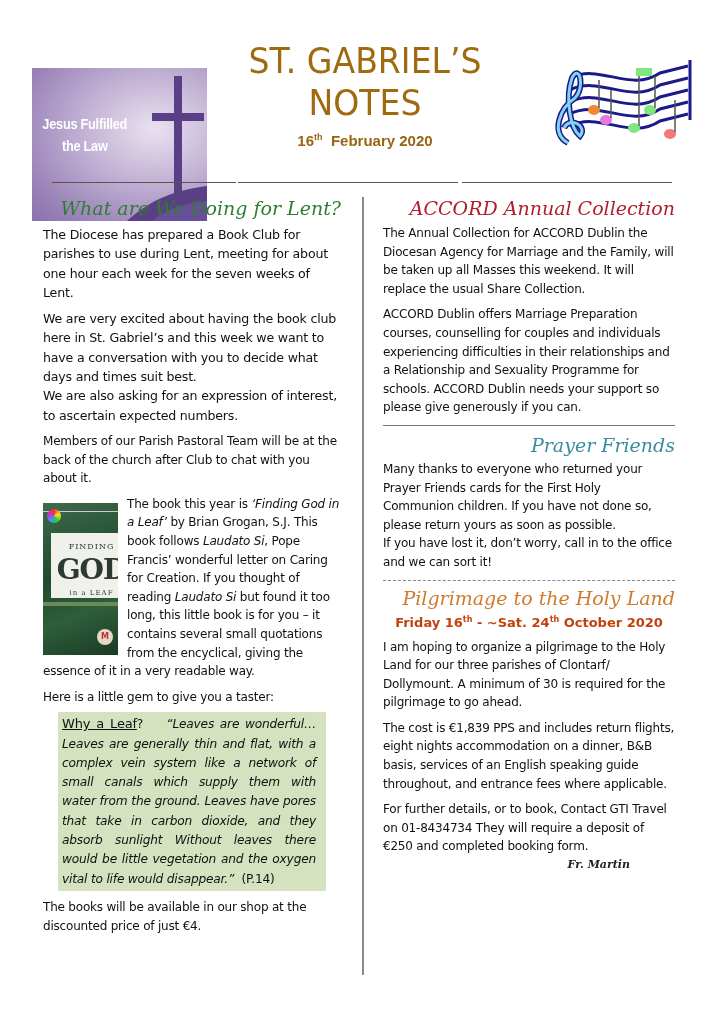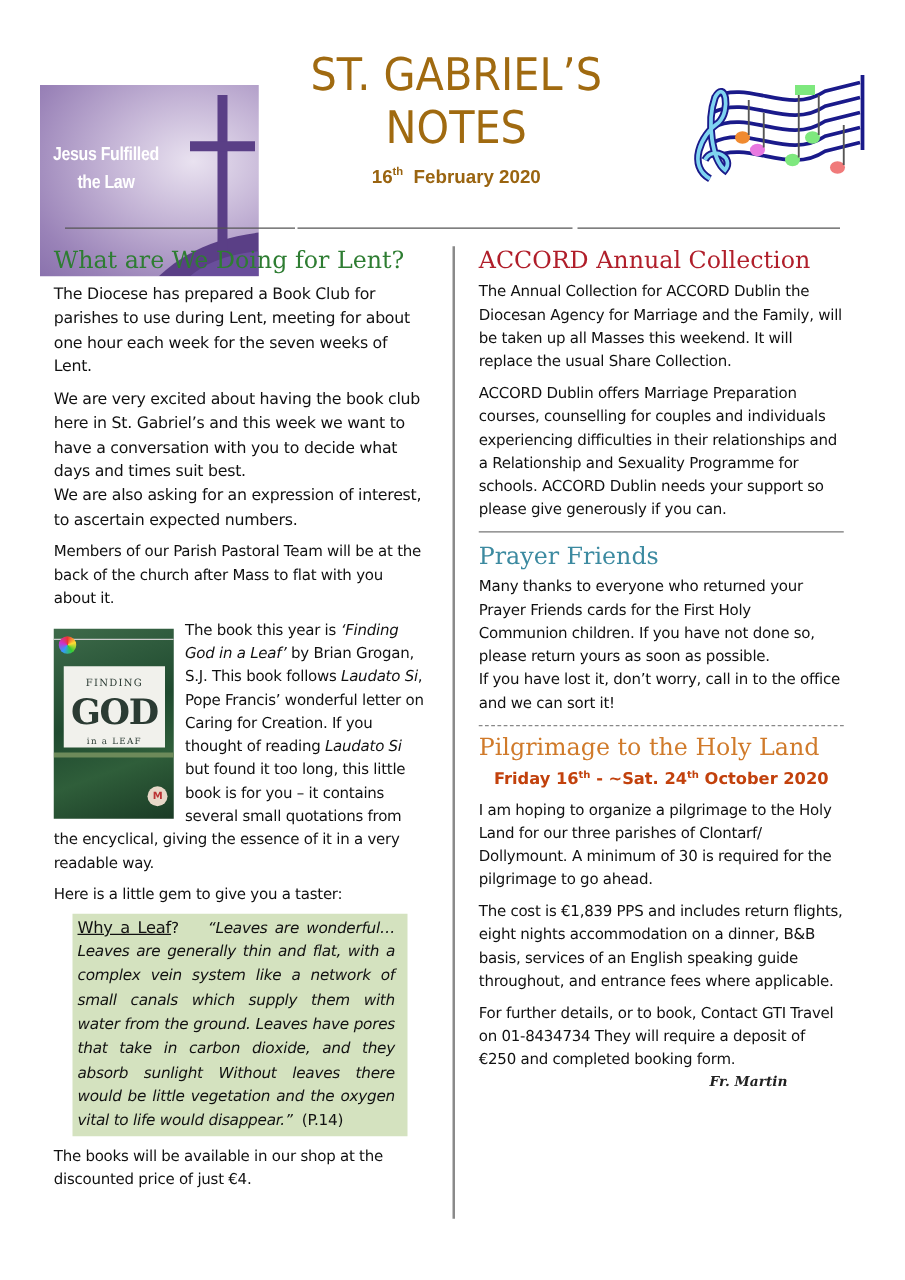--- a/index.html
+++ b/index.html
@@ -44,36 +44,36 @@
 
   .body-text {
     font-family: "DejaVu Sans", sans-serif; font-size: 12.6px; line-height: 19.3px;
     color: #111; letter-spacing: -0.2px;
   }
   .body-text.sm { font-size: 12px; line-height: 18.6px; }
   .para { margin-bottom: 7px; }
   .para.tight { margin-bottom: 0; }
 
   .heading {
-    font-family: "DejaVu Serif", serif; font-size: 19px; text-align: left;
+    font-family: "DejaVu Serif", serif; font-style: italic; font-size: 19px; text-align: right;
     line-height: 26px;
   }
   .h-green { color: #2e7d32; }
   .h-red { color: #b01e2a; }
   .h-teal { color: #3c8aa0; }
   .h-orange { color: #d07a2a; }
   .sub-heading {
     font-family: "DejaVu Sans", sans-serif; font-weight: bold; color: #c2410c; font-size: 13px;
     text-align: center; line-height: 18px;
   }
   .sub-heading sup { font-size: 8px; vertical-align: 5px; }
 
   .book-wrap { position: relative; }
   .book-cover {
-    float: left; width: 96px; height: 152px; margin: 8px 9px 4px 0;
+    float: left; width: 75px; height: 152px; margin: 8px 9px 4px 0;
     background: linear-gradient(160deg, #3e6b4a 0%, #1f4a2f 45%, #2f5e3a 70%, #1a3b25 100%);
     position: relative; overflow: hidden;
   }
   .book-cover .panel {
     position: absolute; left: 8px; top: 30px; width: 81px; height: 65px; background: #f1f1ec;
     text-align: center; font-family: "DejaVu Serif", serif; color: #2b3b33;
   }
   .book-cover .p1 { font-size: 8px; margin-top: 5px; letter-spacing: 1px; }
   .book-cover .p2 { font-size: 28px; line-height: 28px; font-weight: bold; letter-spacing: -1px; }
   .book-cover .p3 { font-size: 7px; letter-spacing: 1px; }
@@ -153,21 +153,21 @@
 <div class="rule" style="left:238px; width:220px;"></div>
 <div class="rule" style="left:462px; width:210px;"></div>
 
 <div class="col-divider"></div>
 
 <div class="col col-left">
   <div class="heading h-green" style="margin-bottom:4px;">What are We Doing for Lent?</div>
   <div class="body-text para">The Diocese has prepared a Book Club for parishes to use during Lent, meeting for about one hour each week for the seven weeks of Lent.</div>
   <div class="body-text para tight">We are very excited about having the book club here in St. Gabriel’s and this week we want to have a conversation with you to decide what days and times suit best.</div>
   <div class="body-text para">We are also asking for an expression of interest, to ascertain expected numbers.</div>
-  <div class="body-text sm para">Members of our Parish Pastoral Team will be at the back of the church after Mass to flat with you about it.</div>
+  <div class="body-text sm para">Members of our Parish Pastoral Team will be at the back of the church after Club to chat with you about it.</div>
 
   <div class="book-wrap body-text sm para">
     <div class="book-cover">
       <div class="strip-line"></div>
       <div class="dot"></div>
       <div class="panel">
         <div class="p1">FINDING</div>
         <div class="p2">GOD</div>
         <div class="p3">in a LEAF</div>
       </div>

